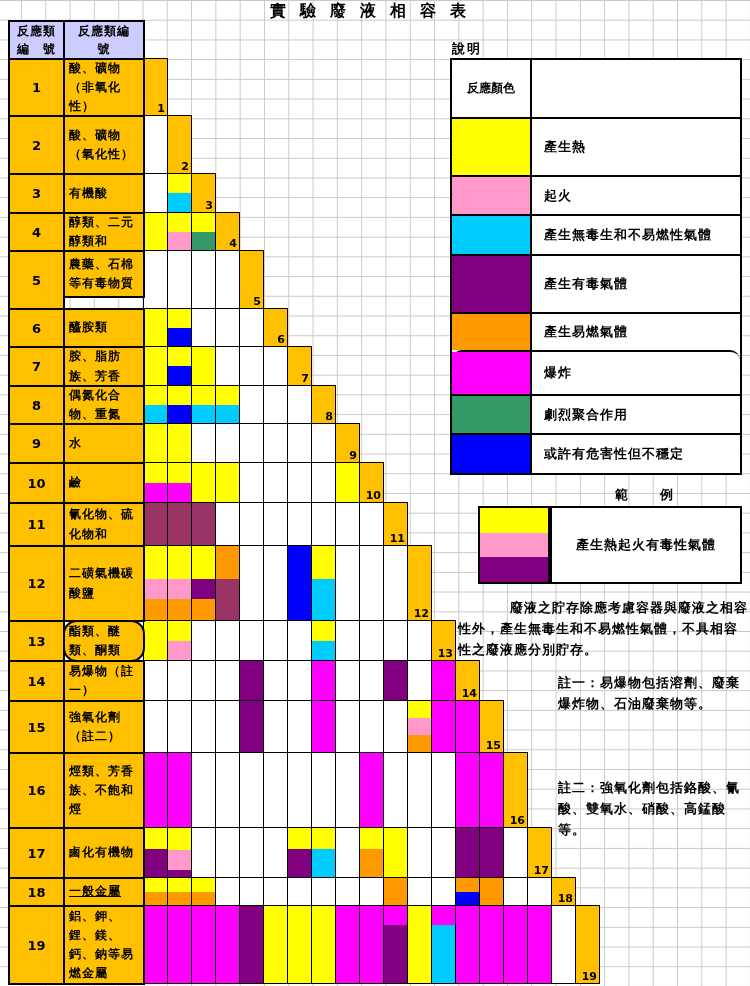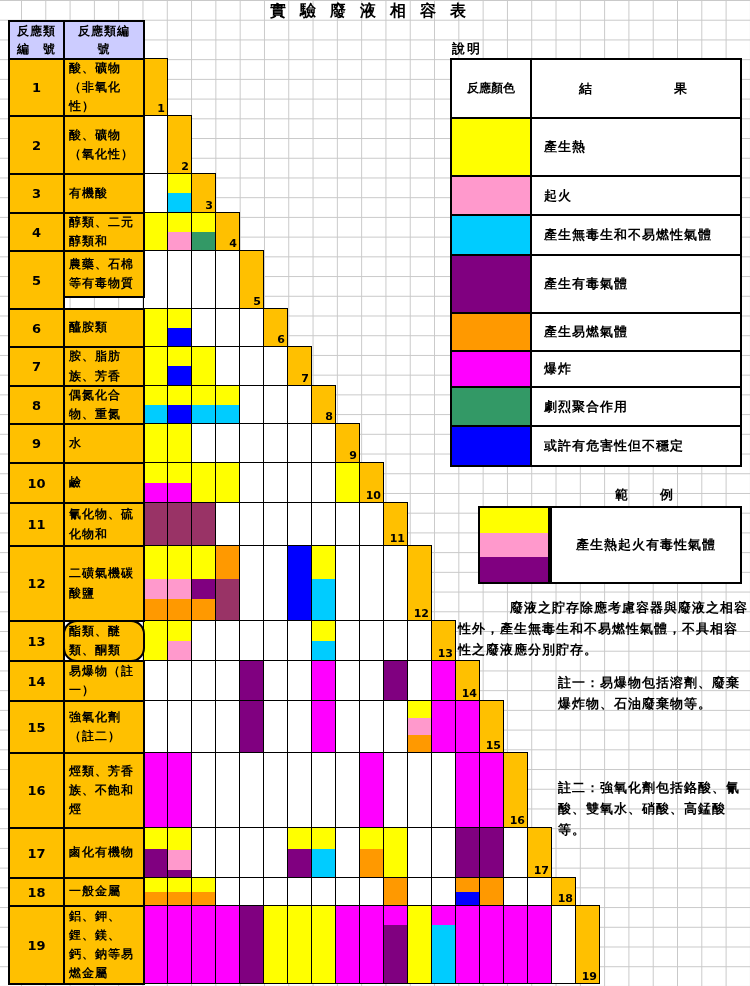--- a/index.html
+++ b/index.html
@@ -121,21 +121,21 @@
     <div class="lbl-desc" style="left: 63px; top: 620px; width: 82px; height: 42px; border-radius: 14px;">酯類、醚類、酮類</div>
     <div class="lbl-num" style="left: 8px; top: 660px; width: 57px; height: 42px;">14</div>
     <div class="lbl-desc" style="left: 63px; top: 660px; width: 82px; height: 42px;">易爆物（註一）</div>
     <div class="lbl-num" style="left: 8px; top: 700px; width: 57px; height: 54px;">15</div>
     <div class="lbl-desc" style="left: 63px; top: 700px; width: 82px; height: 54px;">強氧化劑（註二）</div>
     <div class="lbl-num" style="left: 8px; top: 752px; width: 57px; height: 77px;">16</div>
     <div class="lbl-desc" style="left: 63px; top: 752px; width: 82px; height: 77px;">烴類、芳香族、不飽和烴</div>
     <div class="lbl-num" style="left: 8px; top: 827px; width: 57px; height: 52px;">17</div>
     <div class="lbl-desc" style="left: 63px; top: 827px; width: 82px; height: 52px;">鹵化有機物</div>
     <div class="lbl-num" style="left: 8px; top: 877px; width: 57px; height: 30px;">18</div>
-    <div class="lbl-desc" style="left: 63px; top: 877px; width: 82px; height: 30px;">一般金屬</div>
+    <div class="lbl-desc" style="left: 63px; top: 877px; width: 82px; height: 30px; text-decoration: underline;">一般金屬</div>
     <div class="lbl-num" style="left: 8px; top: 905px; width: 57px; height: 80px;">19</div>
     <div class="lbl-desc" style="left: 63px; top: 905px; width: 82px; height: 80px;">鋁、鉀、鋰、鎂、鈣、鈉等易燃金屬</div>
   </div>
 <div id="matrix">
     <div class="mcell diag" style="left: 143px; top: 58px; width: 25px; height: 58px;">
       <span class="dnum">1</span>
     </div>
     <div class="mcell" style="left: 143px; top: 115px; width: 25px; height: 59px;"></div>
     <div class="mcell diag" style="left: 167px; top: 115px; width: 25px; height: 59px;">
       <span class="dnum">2</span>
@@ -549,21 +549,20 @@
     <div class="mcell" style="left: 551px; top: 905px; width: 25px; height: 79px;"></div>
     <div class="mcell diag" style="left: 575px; top: 905px; width: 25px; height: 79px;">
       <span class="dnum">19</span>
     </div>
   </div>
 
 <div class="legend-title" style="left:452px;top:40px;">說明</div>
 <div class="legend" id="legend-table">
     <div class="lrow header" style="height: 57px;">
       <div class="sw">反應顏色</div>
-      <div class="res">結　　　　果</div>
     </div>
     <div class="lrow" style="height: 58px;">
       <div class="sw" style="background: rgb(255, 255, 0);"></div>
       <div class="res">產生熱</div>
     </div>
     <div class="lrow" style="height: 39px;">
       <div class="sw" style="background: rgb(255, 153, 204);"></div>
       <div class="res">起火</div>
     </div>
     <div class="lrow" style="height: 40px;">
@@ -571,21 +570,21 @@
       <div class="res">產生無毒生和不易燃性氣體</div>
     </div>
     <div class="lrow" style="height: 58px;">
       <div class="sw" style="background: rgb(128, 0, 128);"></div>
       <div class="res">產生有毒氣體</div>
     </div>
     <div class="lrow" style="height: 38px;">
       <div class="sw" style="background: rgb(255, 153, 0);"></div>
       <div class="res">產生易燃氣體</div>
     </div>
-    <div class="lrow" style="height: 36px;">
+    <div class="lrow" style="height: 44px; border-radius: 10px;">
       <div class="sw" style="background: rgb(255, 0, 255);"></div>
       <div class="res">爆炸</div>
     </div>
     <div class="lrow" style="height: 39px;">
       <div class="sw" style="background: rgb(51, 153, 102);"></div>
       <div class="res">劇烈聚合作用</div>
     </div>
     <div class="lrow" style="height: 40px;">
       <div class="sw" style="background: rgb(0, 0, 255);"></div>
       <div class="res">或許有危害性但不穩定</div>

